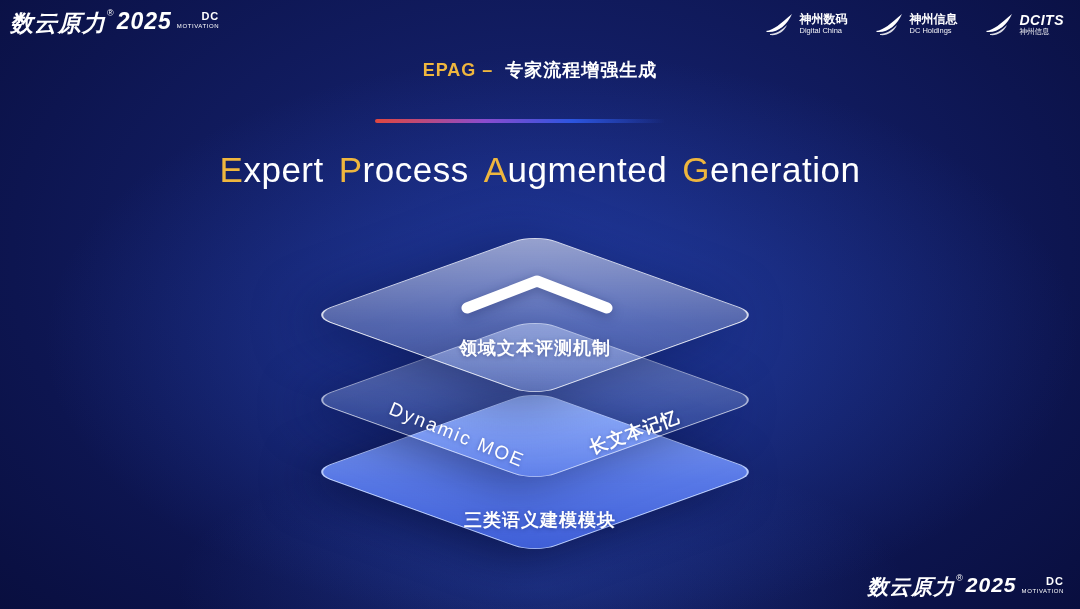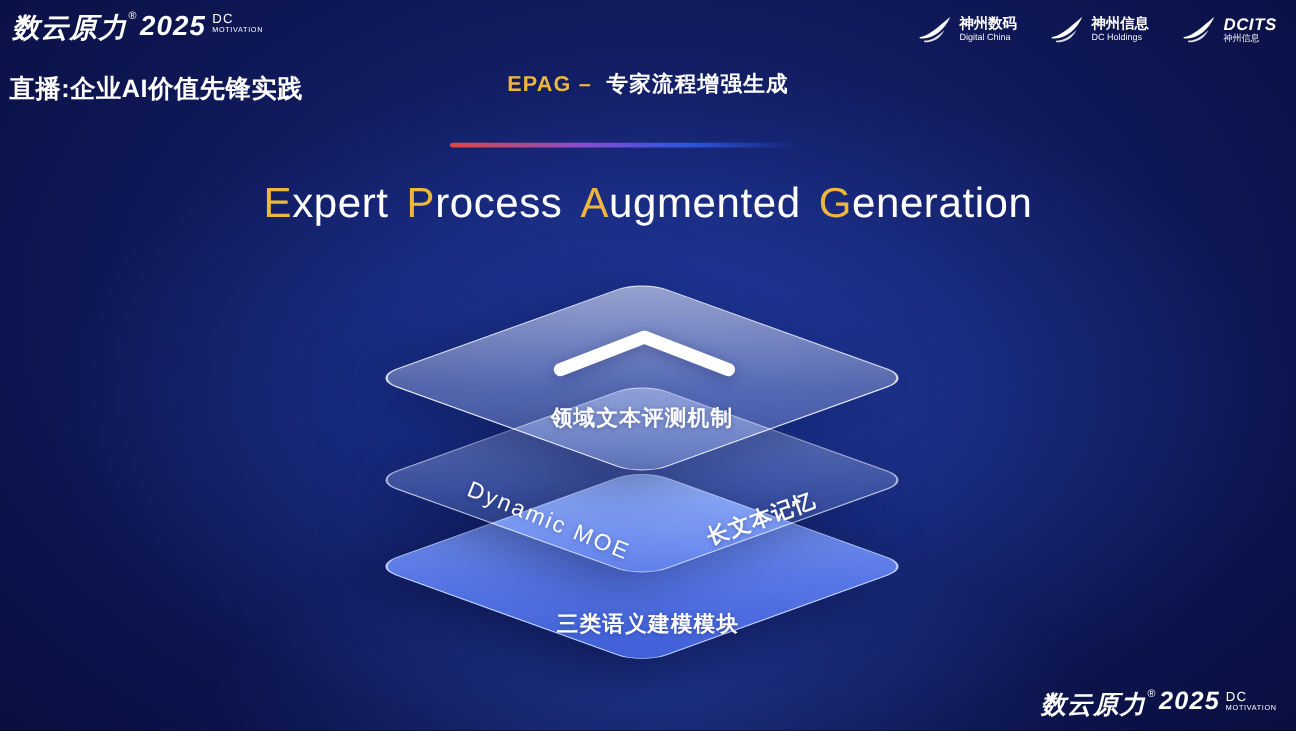--- a/index.html
+++ b/index.html
@@ -7,28 +7,28 @@
   .stage {
     position:relative; width:1080px; height:609px; overflow:hidden;
     font-family:"Liberation Sans", sans-serif; color:#fff;
     background:
       radial-gradient(ellipse 760px 420px at 52% 56%, rgba(46,86,210,0.50), rgba(46,86,210,0) 68%),
       radial-gradient(ellipse 520px 200px at 50% 96%, rgba(60,100,220,0.28), rgba(60,100,220,0) 70%),
       radial-gradient(ellipse 1100px 760px at 50% 42%, #18277a 0%, #0d1550 48%, #070b36 78%, #05082b 100%);
   }
 
   
-  .brand { position:absolute; display:flex; align-items:flex-start; white-space:nowrap; }
+  .brand { position:absolute; display:flex; align-items:flex-start; white-space:nowrap;text-align:right; }
   .brand-top { left:10px; top:8px; }
   .brand-bottom { right:16px; bottom:8px; }
   .brand-name { font-weight:bold; font-style:italic; font-size:23px; letter-spacing:1px; }
   .brand-reg { font-size:9px; vertical-align:top; margin:0 1px; }
   .brand-year { font-weight:bold; font-style:italic; font-size:23px; margin-left:2px; letter-spacing:1px; }
   .brand-sub { display:flex; flex-direction:column; margin-left:5px; margin-top:3px; line-height:1; }
-  .brand-sub-dc { font-weight:normal; font-size:11px; letter-spacing:1px; }
+  .brand-sub-dc { font-weight:bold; font-size:11px; letter-spacing:1px; }
   .brand-sub-mot { font-size:6px; letter-spacing:0.6px; margin-top:1px; }
   .brand-bottom .brand-name, .brand-bottom .brand-year { font-size:21px; }
 
   
   .subtitle { position:absolute; left:8px; top:60px; font-size:21px; font-weight:bold; letter-spacing:0.5px; }
 
   
   .main-title { position:absolute; left:0; right:0; top:58px; text-align:center; font-size:18px; font-weight:bold; letter-spacing:1px; }
   .gold { color:#efb63e; }
   .main-title-cn { margin-left:6px; }
@@ -87,21 +87,20 @@
   <div class="brand brand-top">
     <span class="brand-name">数云原力</span>
       <span class="brand-reg">®</span>
       <span class="brand-year">2025</span>
     <span class="brand-sub">
       <span class="brand-sub-dc">DC</span>
       <span class="brand-sub-mot">MOTIVATION</span>
     </span>
   </div>
 
-  <div class="subtitle">直播:企业AI价值先锋实践</div>
 
   <div class="main-title">
     <span class="gold">EPAG –</span>
     <span class="main-title-cn">专家流程增强生成</span>
   </div>
 
   <div class="logos">
     <div class="logo">
       <svg class="logo-icon" viewBox="0 0 30 24">
         <path d="M2 19 C10 18 16 12 28 2 C23 13 14 21 3 20 Z" fill="#fff"></path>

